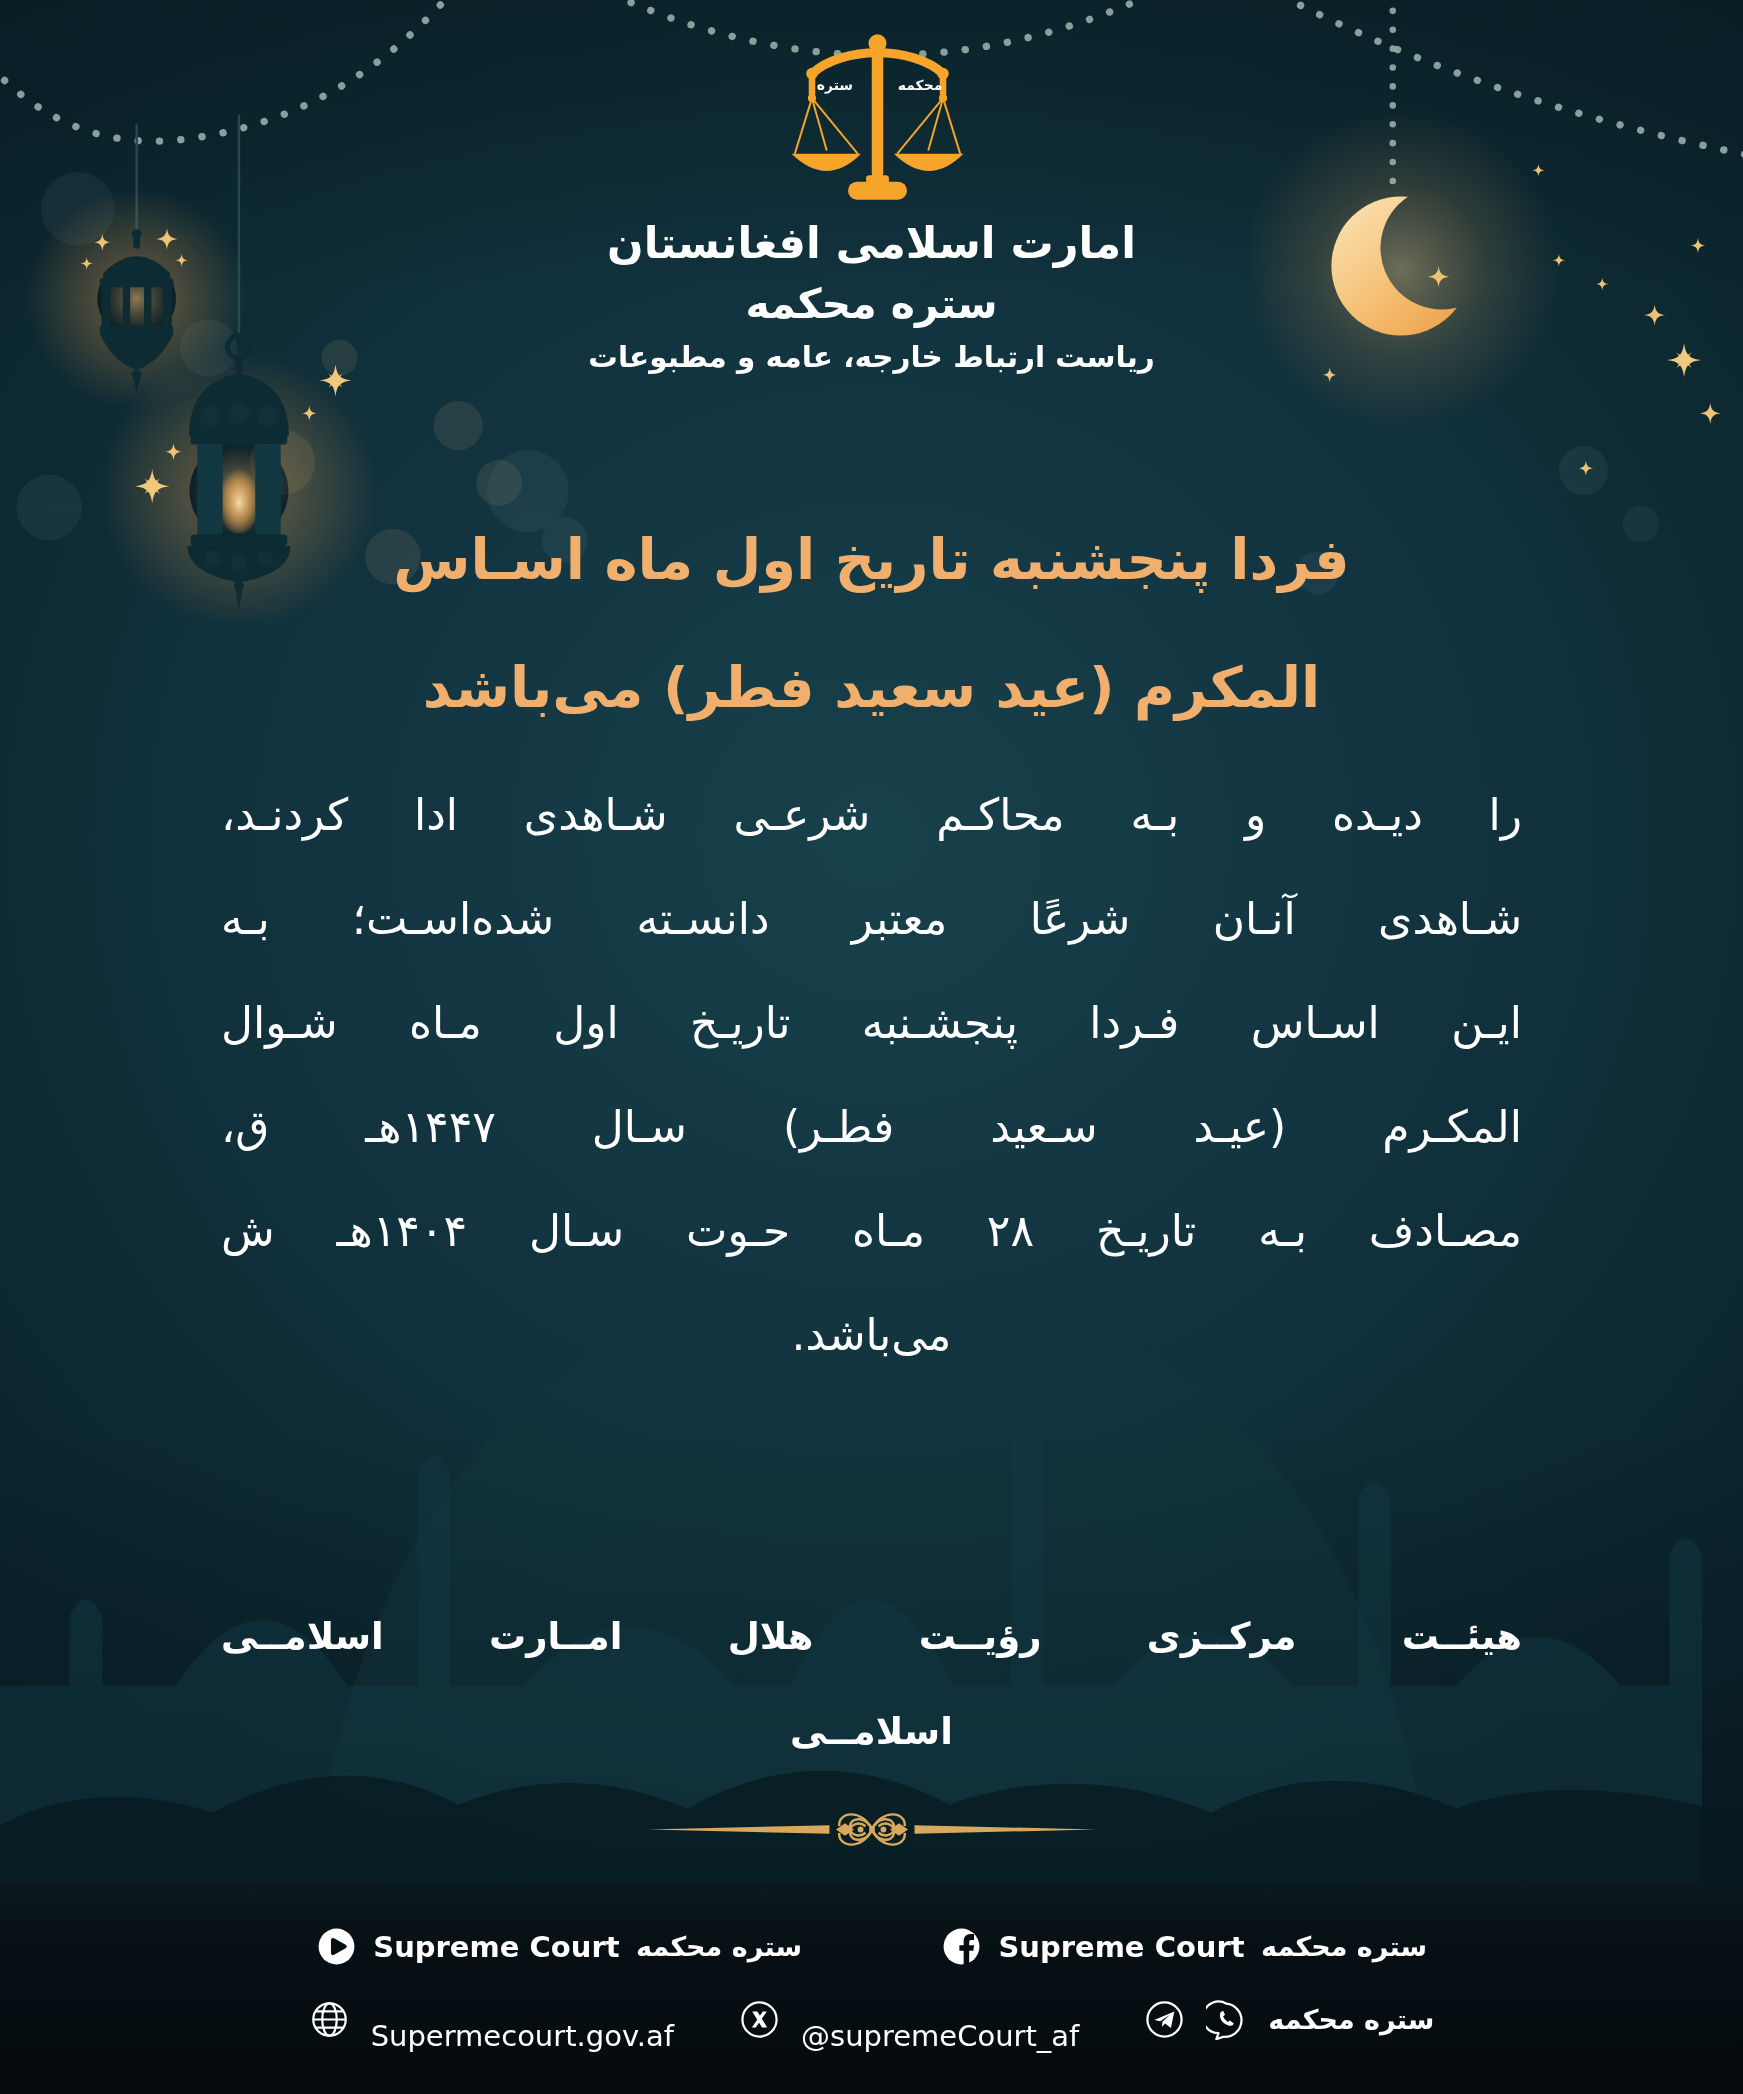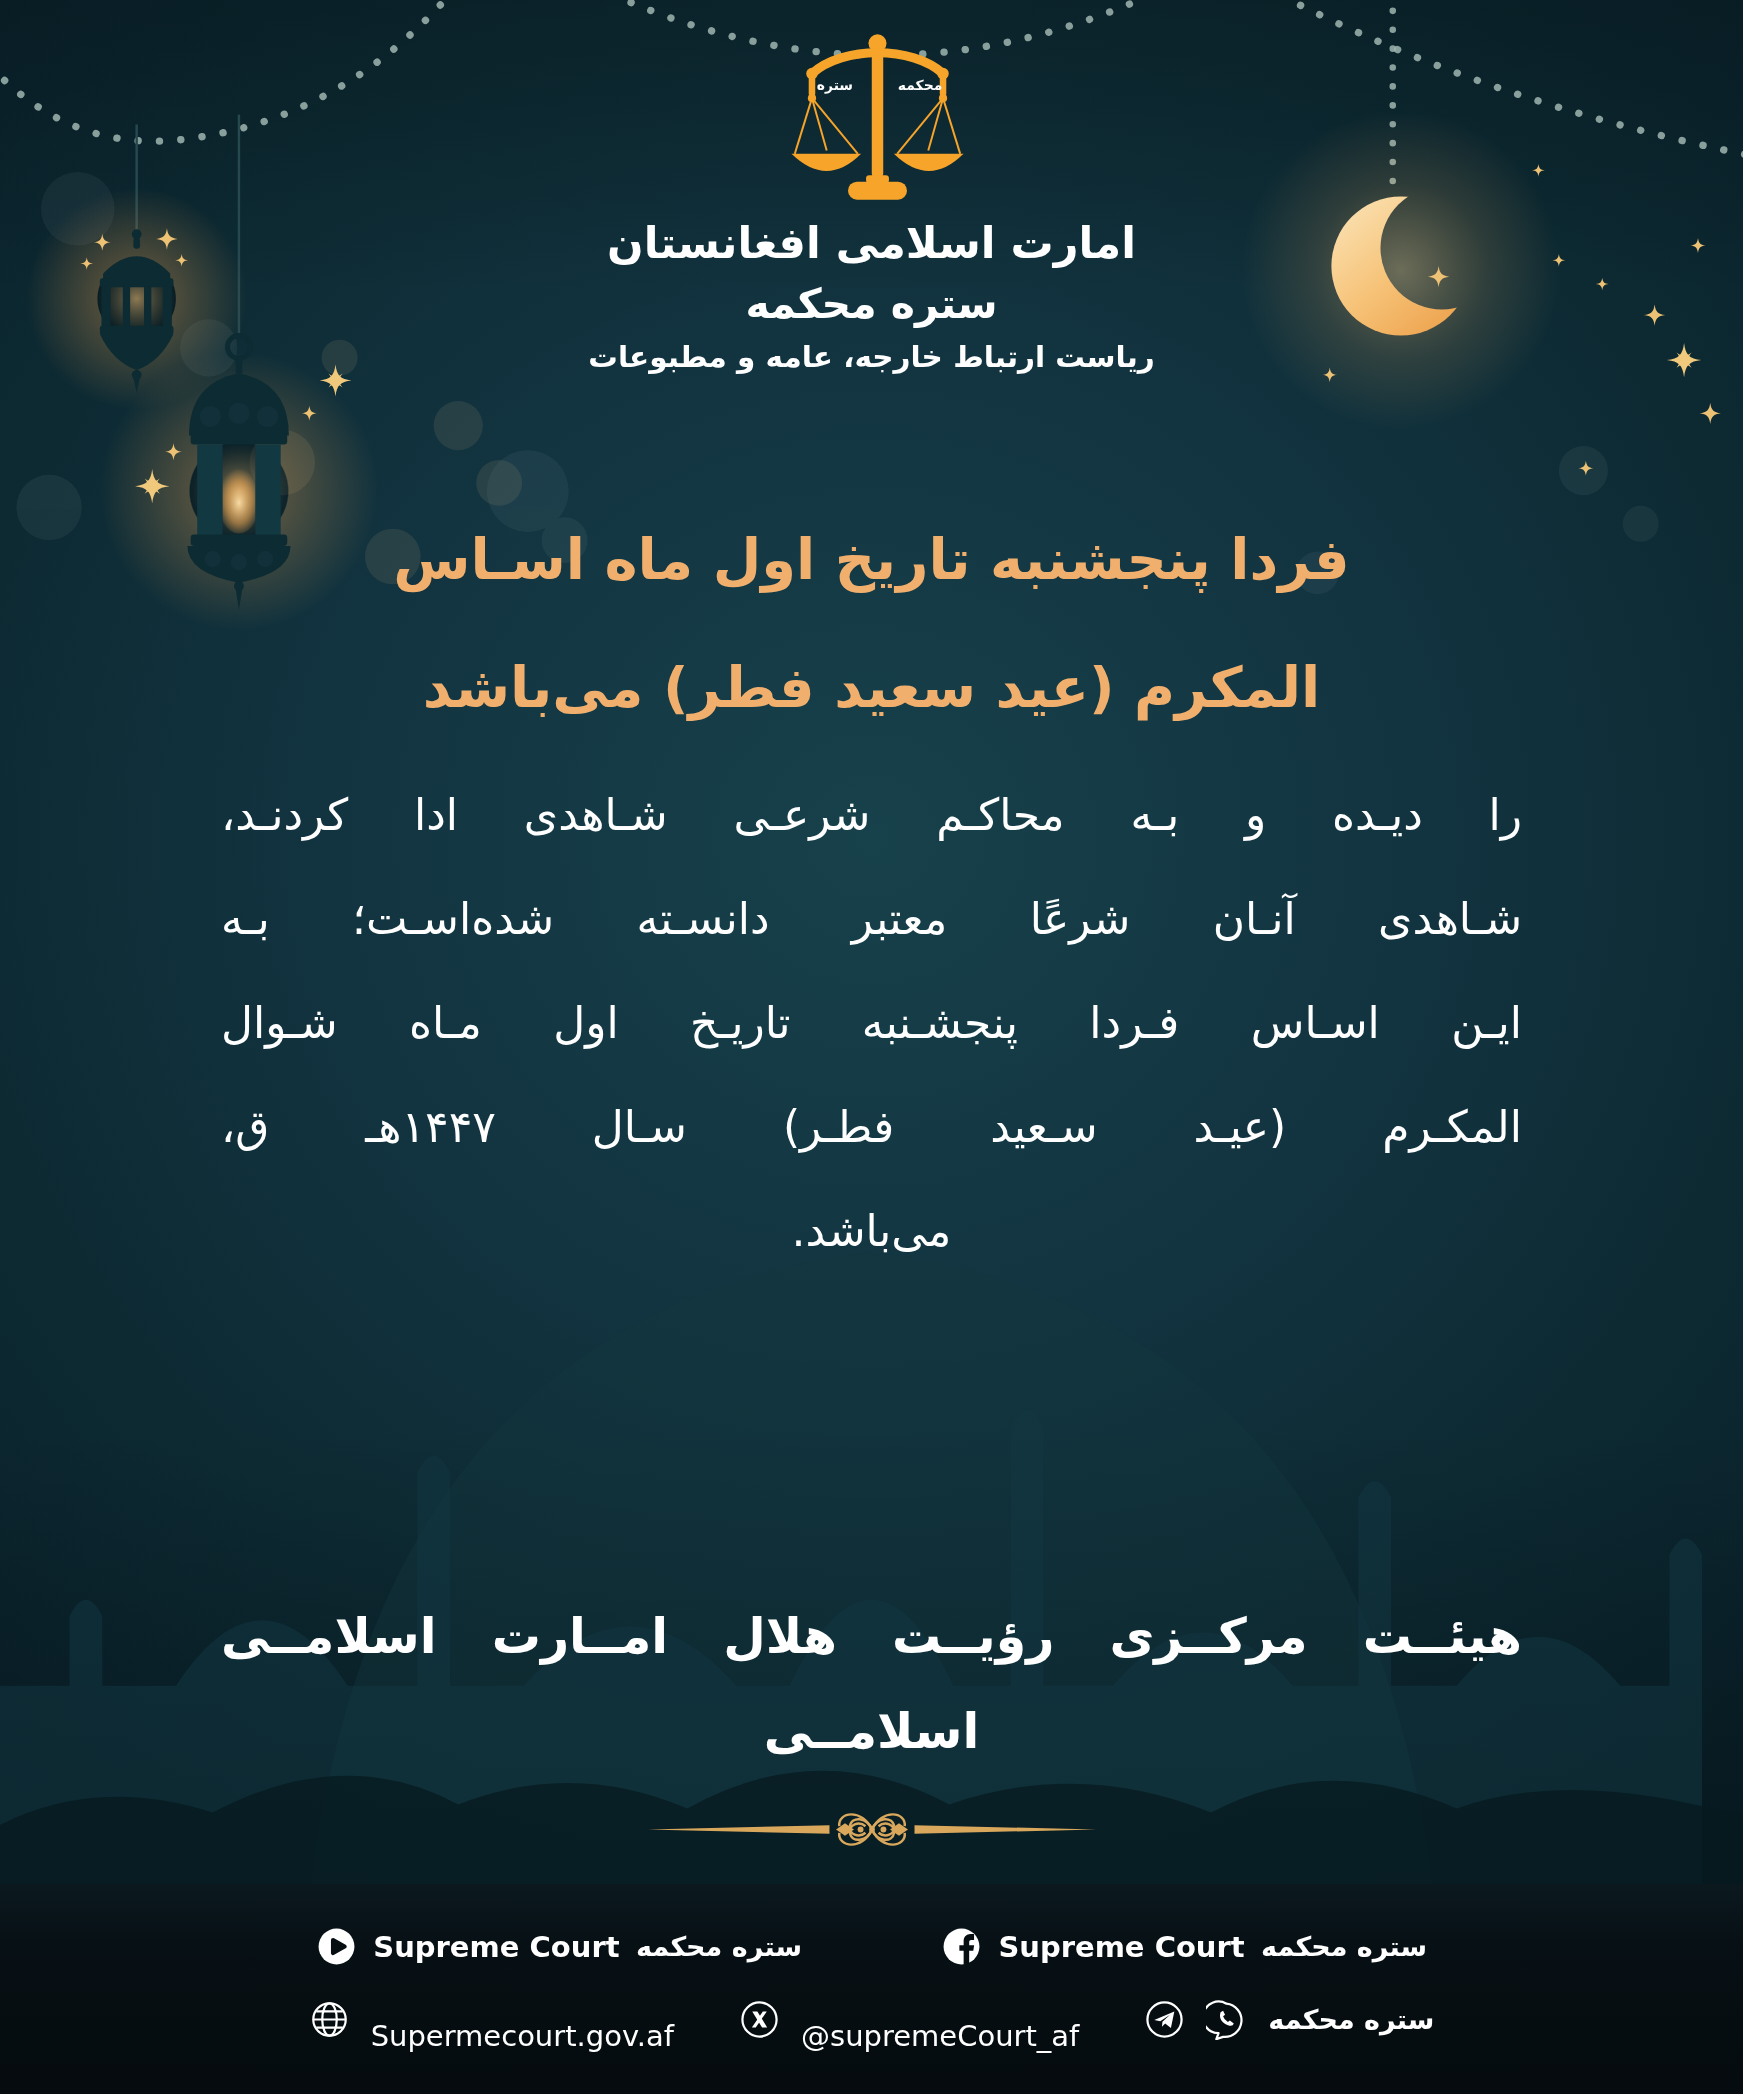--- a/index.html
+++ b/index.html
@@ -14,21 +14,21 @@
   svg{display:block;}
   
   .centered{left:50%;transform:translateX(-50%);}
   .calligraphy{top:218px;width:1146px;text-align:center;font-size:43px;font-weight:bold;direction:rtl;letter-spacing:0.8px;}
   .org-title{top:280px;width:818px;text-align:center;font-size:41px;font-weight:bold;direction:rtl;}
   .org-subtitle{top:340px;width:1146px;text-align:center;font-size:29.5px;font-weight:bold;direction:rtl;}
   .heading{top:496px;width:1309px;text-align:center;direction:rtl;color:#f1af6e;font-size:56px;font-weight:bold;line-height:128px;}
   .bodytext{top:763px;width:1301px;direction:rtl;font-size:44px;line-height:104px;}
   .bodytext .bline{text-align:justify;text-align-last:justify;white-space:normal;}
   .bodytext .bline.center{text-align:center;text-align-last:center;}
-  .signature{top:1589px;width:1301px;direction:rtl;font-size:49px;font-weight:bold;line-height:95px;}
+  .signature{top:1589px;width:1301px;direction:rtl;font-size:37px;font-weight:bold;line-height:95px;}
   .signature .sline{text-align:justify;text-align-last:justify;}
   .signature .sline.center{text-align:center;text-align-last:center;}
   
   .logo{top:31px;left:784px;width:187px;height:172px;}
   .logo text{font-family:"DejaVu Sans",sans-serif;font-weight:bold;fill:#ffffff;}
   
   .divider{top:1795px;}
   
   .footer{left:0;right:0;top:1884px;bottom:0;
     background:linear-gradient(180deg,#0b191f 0%,#071015 28%,#050b0e 100%);
@@ -228,20 +228,21 @@
   <div class="abs centered heading">
     <div>فردا پنجشنبه تاریخ اول ماه اسـاس</div>
     <div>المکرم (عید سعید فطر) می‌باشد</div>
   </div>
 
   <div class="abs centered bodytext">
     <div class="bline">را دیـده و بـه محاکـم شرعـی شـاهدی ادا کردنـد،</div>
     <div class="bline">شـاهدی آنـان شرعًا معتبر دانسـته شده‌اسـت؛ بـه</div>
     <div class="bline">ایـن اسـاس فـردا پنجشـنبه تاریـخ اول مـاه شـوال</div>
     <div class="bline">المکـرم (عیـد سـعید فطـر) سـال ۱۴۴۷هـ ق،</div>
+    <div class="bline">مصـادف بـه تاریـخ ۲۸ مـاه حـوت سـال ۱۴۰۴هـ ش</div>
     <div class="bline center">می‌باشد.</div>
   </div>
 
   <div class="abs centered signature">
     <div class="sline">هیئــت مرکــزی رؤیــت هلال امــارت اسلامــی</div>
     <div class="sline center">اسلامــی</div>
   </div>
 
   <div class="abs centered divider">
     <svg width="458" height="69" viewBox="0 0 560 84">

